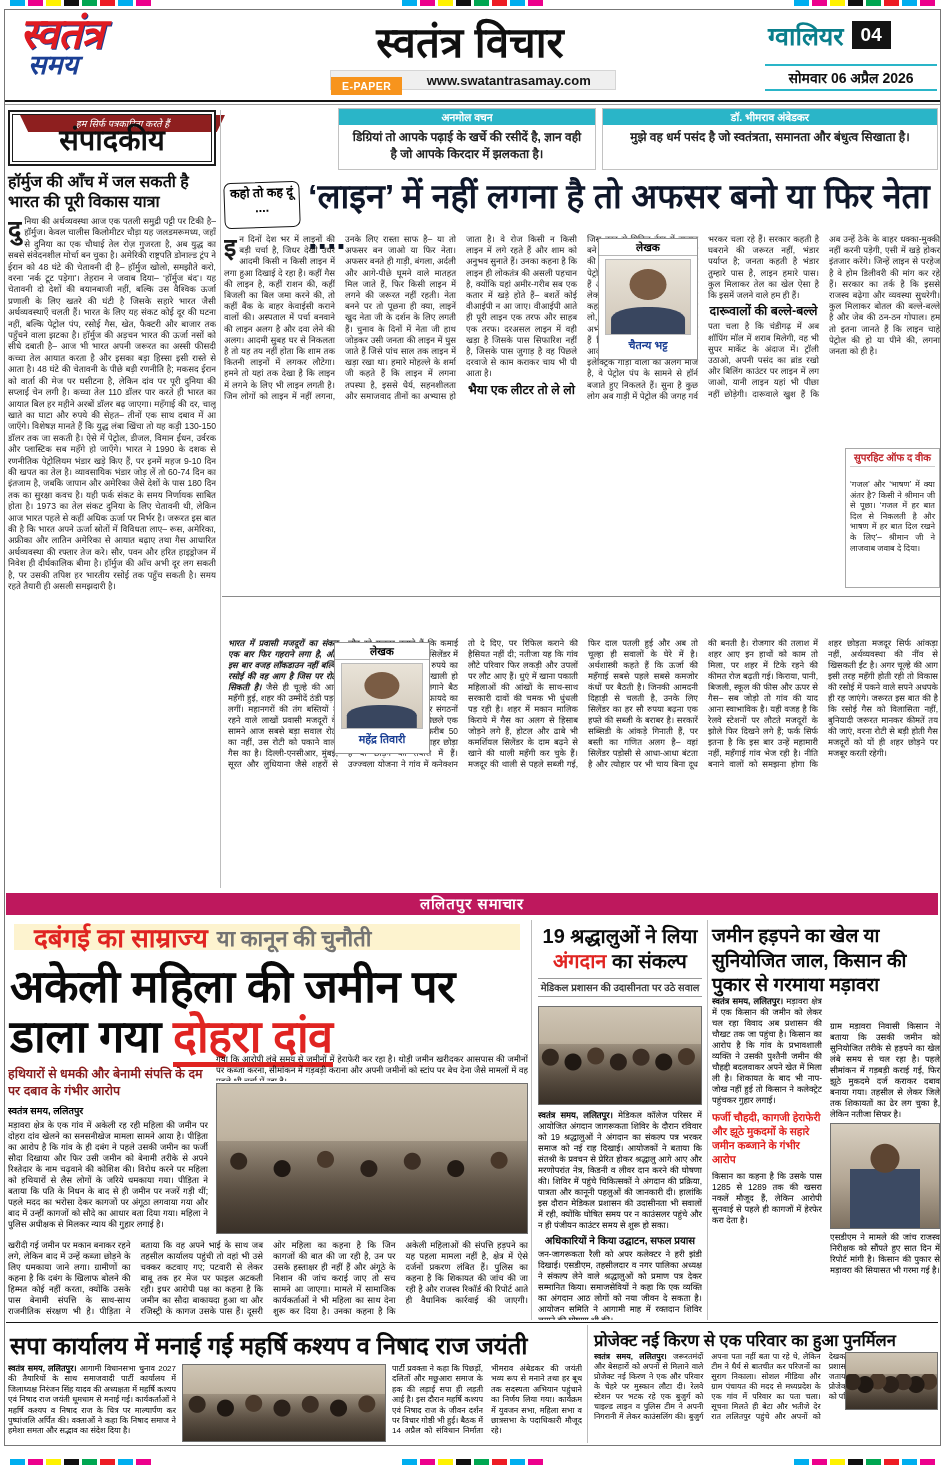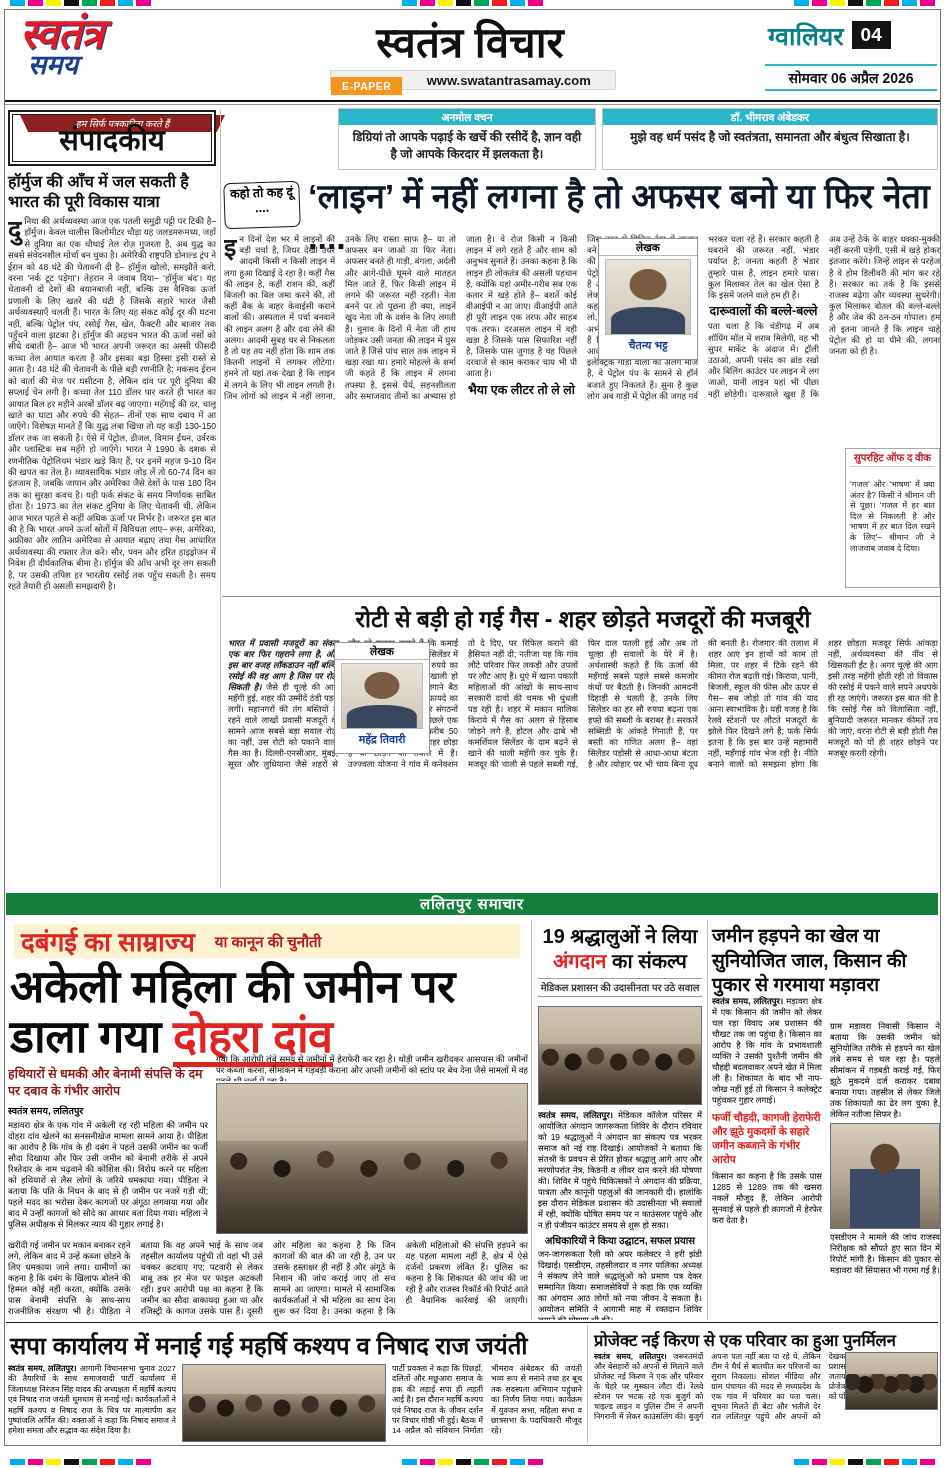--- a/index.html
+++ b/index.html
@@ -65,24 +65,24 @@
   .sidebar-title { color:#c0272d; font-weight:800; font-size:10px; text-align:center; border-bottom:1px solid #ccc; padding-bottom:2px; margin-bottom:13px; line-height:1.2; }
   .sidebar-text { font-size:8.2px; line-height:10.6px; text-align:justify; color:#1a1a1a; }
 
   
   .h-rule { position:absolute; border-top:1px solid #8a8a8a; }
   .gas-headline { position:absolute; left:228px; top:602px; width:710px; text-align:center; font-size:23px; font-weight:800; color:#0d0d0d; }
   .gas-body { position:absolute; left:228px; top:638px; width:710px; height:248px; column-count:6; column-gap:10px; font-size:8.4px; line-height:11px; text-align:justify; overflow:hidden; color:#1a1a1a; }
   .gas-intro { font-style:italic; font-weight:700; }
 
   
-  .lp-bar { position:absolute; left:6px; top:893px; width:932px; height:22px; background:#15803d; color:#fff; font-weight:800; font-size:15px; text-align:center; line-height:22px; letter-spacing:1px; }
-  .big-kicker { position:absolute; left:14px; top:924px; width:506px; height:34px; background:#fdf3cf; display:flex; align-items:center; gap:20px; padding:0 7px; }
+  .lp-bar { position:absolute; left:6px; top:893px; width:932px; height:22px; background:#be185d; color:#fff; font-weight:800; font-size:15px; text-align:center; line-height:22px; letter-spacing:1px; }
+  .big-kicker { position:absolute; left:14px; top:924px; width:506px; height:26px; background:#fdf3cf; display:flex; align-items:center; gap:9px; padding:0 20px; }
   .bk-red { color:#e02421; font-weight:800; font-size:26px; }
-  .bk-rest { color:#b91c1c; font-weight:800; font-size:15px; }
+  .bk-rest { color:#737373; font-weight:800; font-size:22px;font-family:Liberation Serif, serif; }
   .big-headline { position:absolute; left:10px; top:962px; width:518px; font-size:45px; font-weight:900; line-height:1.12; color:#0a0a0a; letter-spacing:-.5px; }
   .hl-red { color:#e02421; border-bottom:5px solid #e02421; }
   .big-left { position:absolute; left:8px; top:1066px; width:200px; height:170px; overflow:hidden; }
   .big-sub { color:#8a1c1c; font-weight:800; font-size:12.5px; line-height:1.32; }
   .big-byline { font-weight:700; font-size:9.5px; margin:5px 0 3px; }
   .big-left-body { font-size:8.5px; line-height:11px; text-align:justify; }
   .big-pretext { position:absolute; left:216px; top:1054px; width:312px; height:27px; font-size:8.5px; line-height:11px; text-align:justify; overflow:hidden; }
   .photo { position:absolute; border:1px solid #6f6f6f; overflow:hidden; background:linear-gradient(180deg,#cfc5b4 0%,#bfb3a0 35%,#8d7f6d 70%,#6f6354 100%); }
   .heads::after { content:""; position:absolute; left:0; right:0; bottom:0; height:62%;
     background:
@@ -241,21 +241,20 @@
     <div class="author-label">लेखक</div>
     <div class="author-photo portrait"></div>
     <div class="author-name">चैतन्य भट्ट</div>
   </div>
   <div class="sidebar-box">
     <div class="sidebar-title">सुपरहिट ऑफ द वीक</div>
     <div class="sidebar-text">‘गजल’ और ‘भाषण’ में क्या अंतर है? किसी ने श्रीमान जी से पूछा। ‘गजल में हर बात दिल से निकलती है और भाषण में हर बात दिल रखने के लिए’– श्रीमान जी ने लाजवाब जवाब दे दिया।</div>
   </div>
 
   <div class="h-rule" style="left:222px; top:596px; width:718px;"></div>
-  <div class="gas-headline">रोटी से बड़ी हो गई गैस - शहर छोड़ते मजदूरों की मजबूरी</div>
   <div class="gas-body">
     <span class="gas-intro">भारत में प्रवासी मजदूरों का संकट एक बार फिर गहराने लगा है, और इस बार वजह लॉकडाउन नहीं बल्कि रसोई की वह आग है जिस पर रोटी सिकती है। </span><span>जैसे ही चूल्हे की आग महँगी हुई, शहर की उम्मीदें ठंडी पड़ने लगीं। महानगरों की तंग बस्तियों में रहने वाले लाखों प्रवासी मजदूरों के सामने आज सबसे बड़ा सवाल रोटी का नहीं, उस रोटी को पकाने वाली गैस का है। दिल्ली-एनसीआर, मुंबई, सूरत और लुधियाना जैसे शहरों से लौट रहे मजदूर बताते हैं कि कमाई का बड़ा हिस्सा किराये और सिलेंडर में निकल जाता है। चौदह सौ रुपये का सिलेंडर जब बीस दिन में खाली हो जाए तो आदमी हिसाब लगाने बैठ जाता है कि शहर में रहना फायदे का सौदा है भी या नहीं। मजदूर संगठनों के एक सर्वे के मुताबिक पिछले एक साल में निर्माण क्षेत्र के करीब 50 प्रतिशत मजदूरों ने या तो शहर छोड़ा है या छोड़ने की तैयारी में हैं। उज्ज्वला योजना ने गांव में कनेक्शन तो दे दिए, पर रिफिल कराने की हैसियत नहीं दी; नतीजा यह कि गांव लौटे परिवार फिर लकड़ी और उपलों पर लौट आए हैं। धुएं में खाना पकाती महिलाओं की आंखों के साथ-साथ सरकारी दावों की चमक भी धुंधली पड़ रही है। शहर में मकान मालिक किराये में गैस का अलग से हिसाब जोड़ने लगे हैं, होटल और ढाबे भी कमर्शियल सिलेंडर के दाम बढ़ने से खाने की थाली महँगी कर चुके हैं। मजदूर की थाली से पहले सब्जी गई, फिर दाल पतली हुई और अब तो चूल्हा ही सवालों के घेरे में है। अर्थशास्त्री कहते हैं कि ऊर्जा की महँगाई सबसे पहले सबसे कमजोर कंधों पर बैठती है। जिनकी आमदनी दिहाड़ी से चलती है, उनके लिए सिलेंडर का हर सौ रुपया बढ़ना एक हफ्ते की सब्जी के बराबर है। सरकारें सब्सिडी के आंकड़े गिनाती हैं, पर बस्ती का गणित अलग है– वहां सिलेंडर पड़ोसी से आधा-आधा बंटता है और त्योहार पर भी चाय बिना दूध की बनती है। रोजगार की तलाश में शहर आए इन हाथों को काम तो मिला, पर शहर में टिके रहने की कीमत रोज बढ़ती गई। किराया, पानी, बिजली, स्कूल की फीस और ऊपर से गैस– सब जोड़ो तो गांव की याद आना स्वाभाविक है। यही वजह है कि रेलवे स्टेशनों पर लौटते मजदूरों के झोले फिर दिखने लगे हैं; फर्क सिर्फ इतना है कि इस बार उन्हें महामारी नहीं, महँगाई गांव भेज रही है। नीति बनाने वालों को समझना होगा कि शहर छोड़ता मजदूर सिर्फ आंकड़ा नहीं, अर्थव्यवस्था की नींव से खिसकती ईंट है। अगर चूल्हे की आग इसी तरह महँगी होती रही तो विकास की रसोई में पकने वाले सपने अधपके ही रह जाएंगे। जरूरत इस बात की है कि रसोई गैस को विलासिता नहीं, बुनियादी जरूरत मानकर कीमतें तय की जाएं, वरना रोटी से बड़ी होती गैस मजदूरों को यों ही शहर छोड़ने पर मजबूर करती रहेगी।</span>
   </div>
   <div class="author-box ab-gas">
     <div class="author-label">लेखक</div>
     <div class="author-photo portrait"></div>
     <div class="author-name">महेंद्र तिवारी</div>
   </div>
 
   <div class="lp-bar">ललितपुर समाचार</div>

